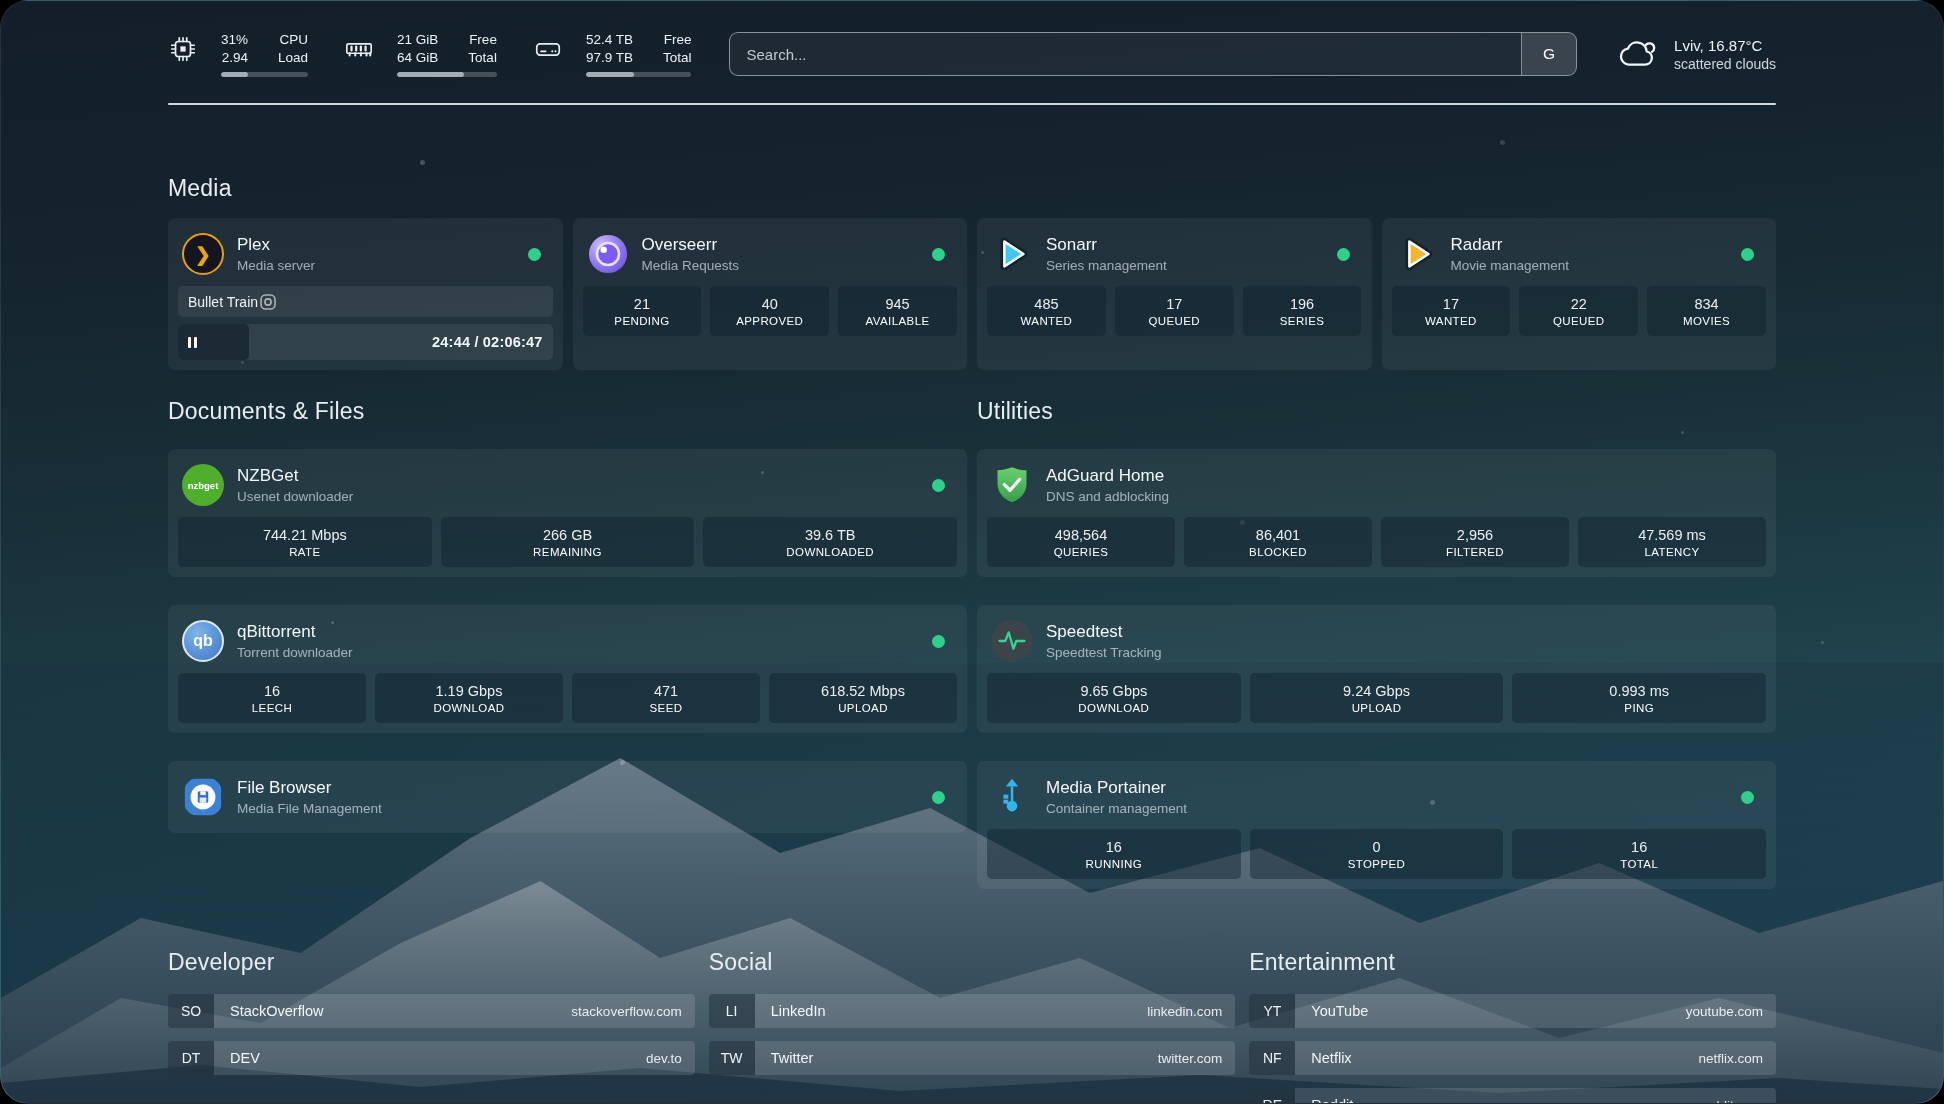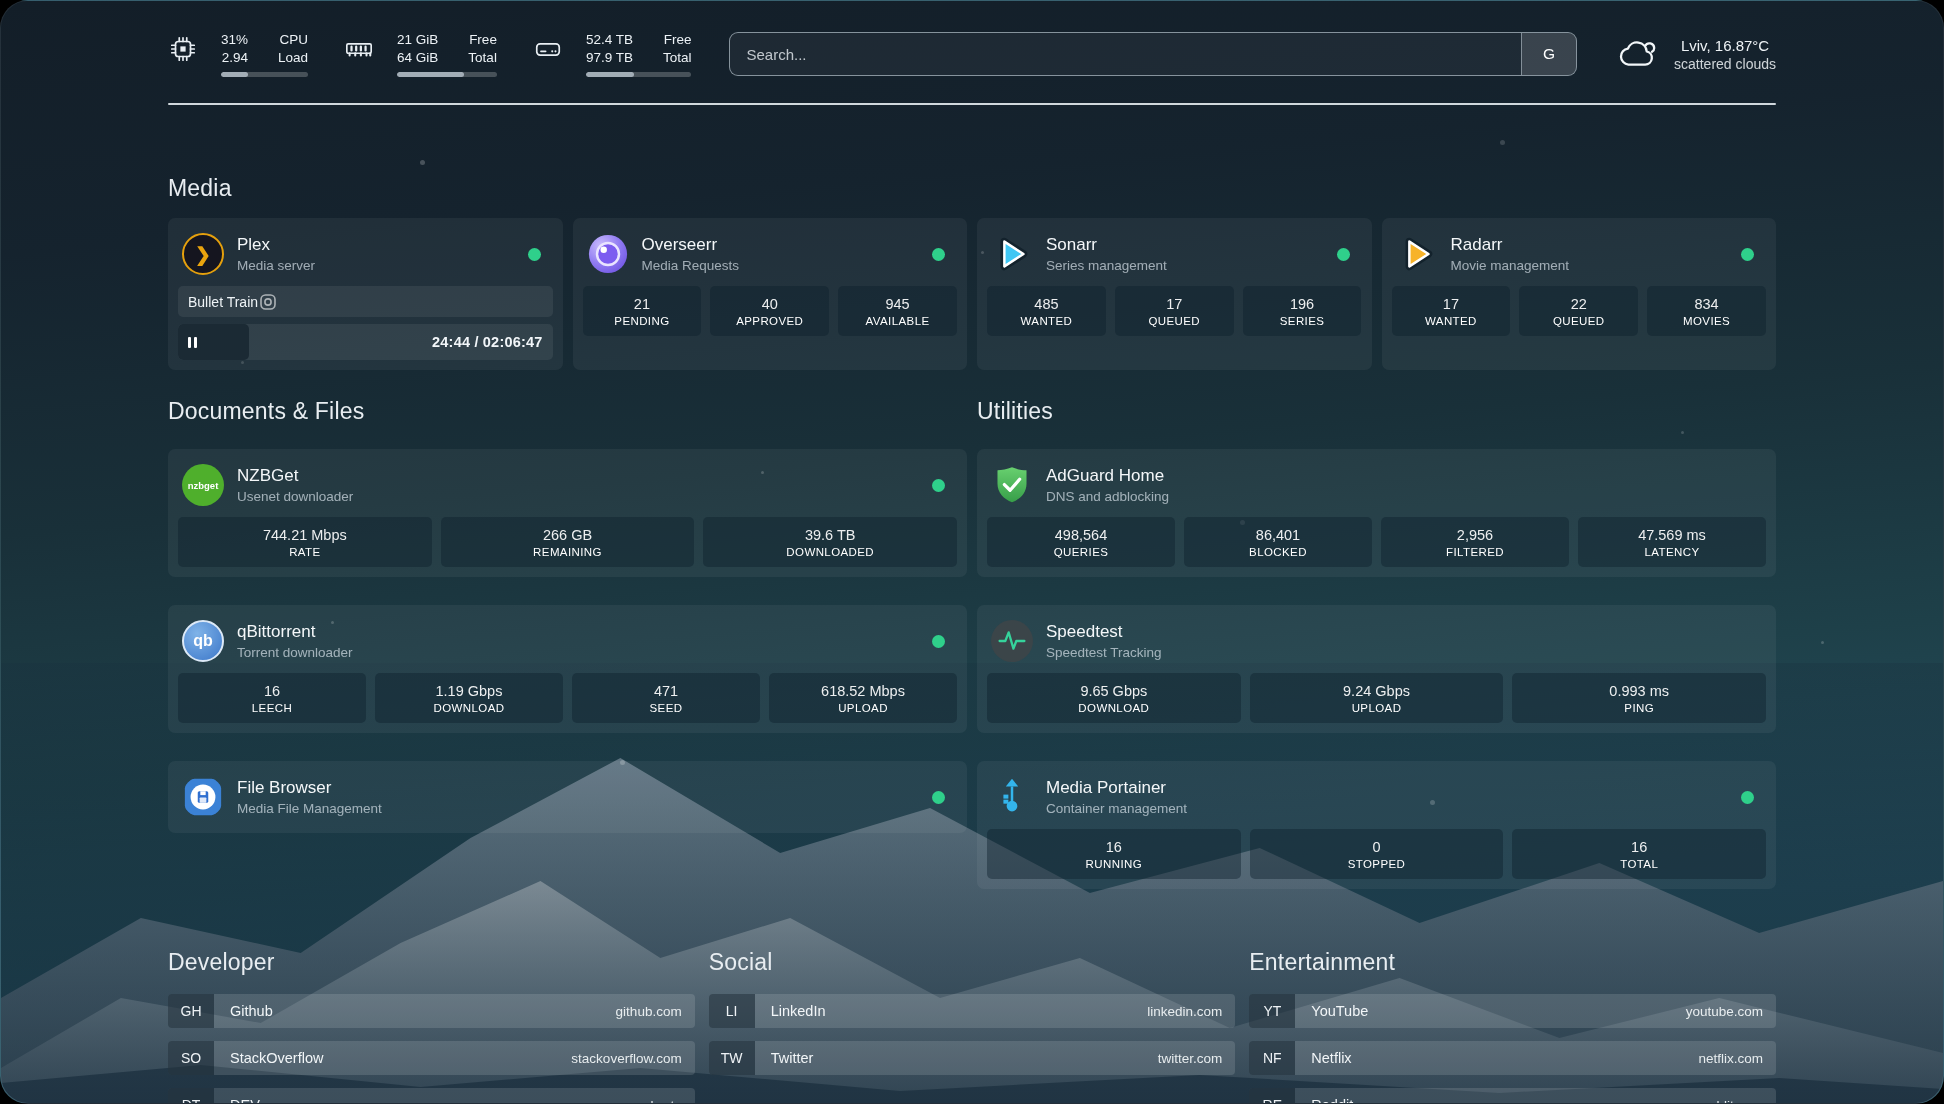--- a/index.html
+++ b/index.html
@@ -30,21 +30,21 @@
   .hbar{margin-top:6px;height:5px;border-radius:3px;background:rgba(255,255,255,.22);overflow:hidden;}
   .hbar span{display:block;height:100%;background:#a2adb6;border-radius:3px;}
   .searchwrap{flex:1;display:flex;height:42px;border:1px solid rgba(222,235,244,.55);border-radius:9px;
     background:rgba(255,255,255,.045);overflow:hidden;align-items:stretch;}
   .searchwrap input{flex:1;background:transparent;border:none;outline:none;color:#e9eef2;font-size:15px;
     padding:0 16px;font-family:inherit;}
   .searchwrap input::placeholder{color:rgba(233,238,242,.8);}
   .gbtn{width:54px;display:flex;align-items:center;justify-content:center;background:rgba(255,255,255,.12);
     border-left:1px solid rgba(222,235,244,.45);color:#fff;font-size:15.5px;cursor:pointer;}
   .weather{display:flex;align-items:center;gap:13px;flex:none;color:#eef3f6;}
-  .wtxt .wl1{font-size:15px;text-align:center;}
+  .wtxt .wl1{font-size:15px;}
   .wtxt .wl2{font-size:14px;color:rgba(238,243,246,.85);margin-top:2px;}
   .divider{margin-top:26px;height:2px;background:rgba(241,248,252,.85);border-radius:1px;}
   
   h2.sect{font-size:23px;font-weight:500;color:#e8edf1;margin:0;letter-spacing:.2px;}
   .media-sect{margin-top:70px;}
   .cards-row{margin-top:16px;display:grid;grid-template-columns:repeat(4,1fr);gap:10px;}
   .card{background:rgba(255,255,255,.055);border-radius:7px;padding:10px;box-sizing:border-box;}
   .card-head{display:flex;align-items:center;gap:13px;padding:5px 4px 11px 4px;}
   .titles{display:flex;flex-direction:column;}
   .titles .t{font-size:17px;color:#f4f7f9;}
@@ -517,25 +517,20 @@
         </div>
       </section>
     </div>
 
     <div class="bookmarks">
 
       <section>
         <h2 class="sect">Developer</h2>
         <div class="bm-rows">
           <div class="bm-row">
-            <span class="bm-abbr">GH</span>
-            <span class="bm-name">Github</span>
-            <span class="bm-domain">github.com</span>
-          </div>
-          <div class="bm-row">
             <span class="bm-abbr">SO</span>
             <span class="bm-name">StackOverflow</span>
             <span class="bm-domain">stackoverflow.com</span>
           </div>
           <div class="bm-row">
             <span class="bm-abbr">DT</span>
             <span class="bm-name">DEV</span>
             <span class="bm-domain">dev.to</span>
           </div>
         </div>

